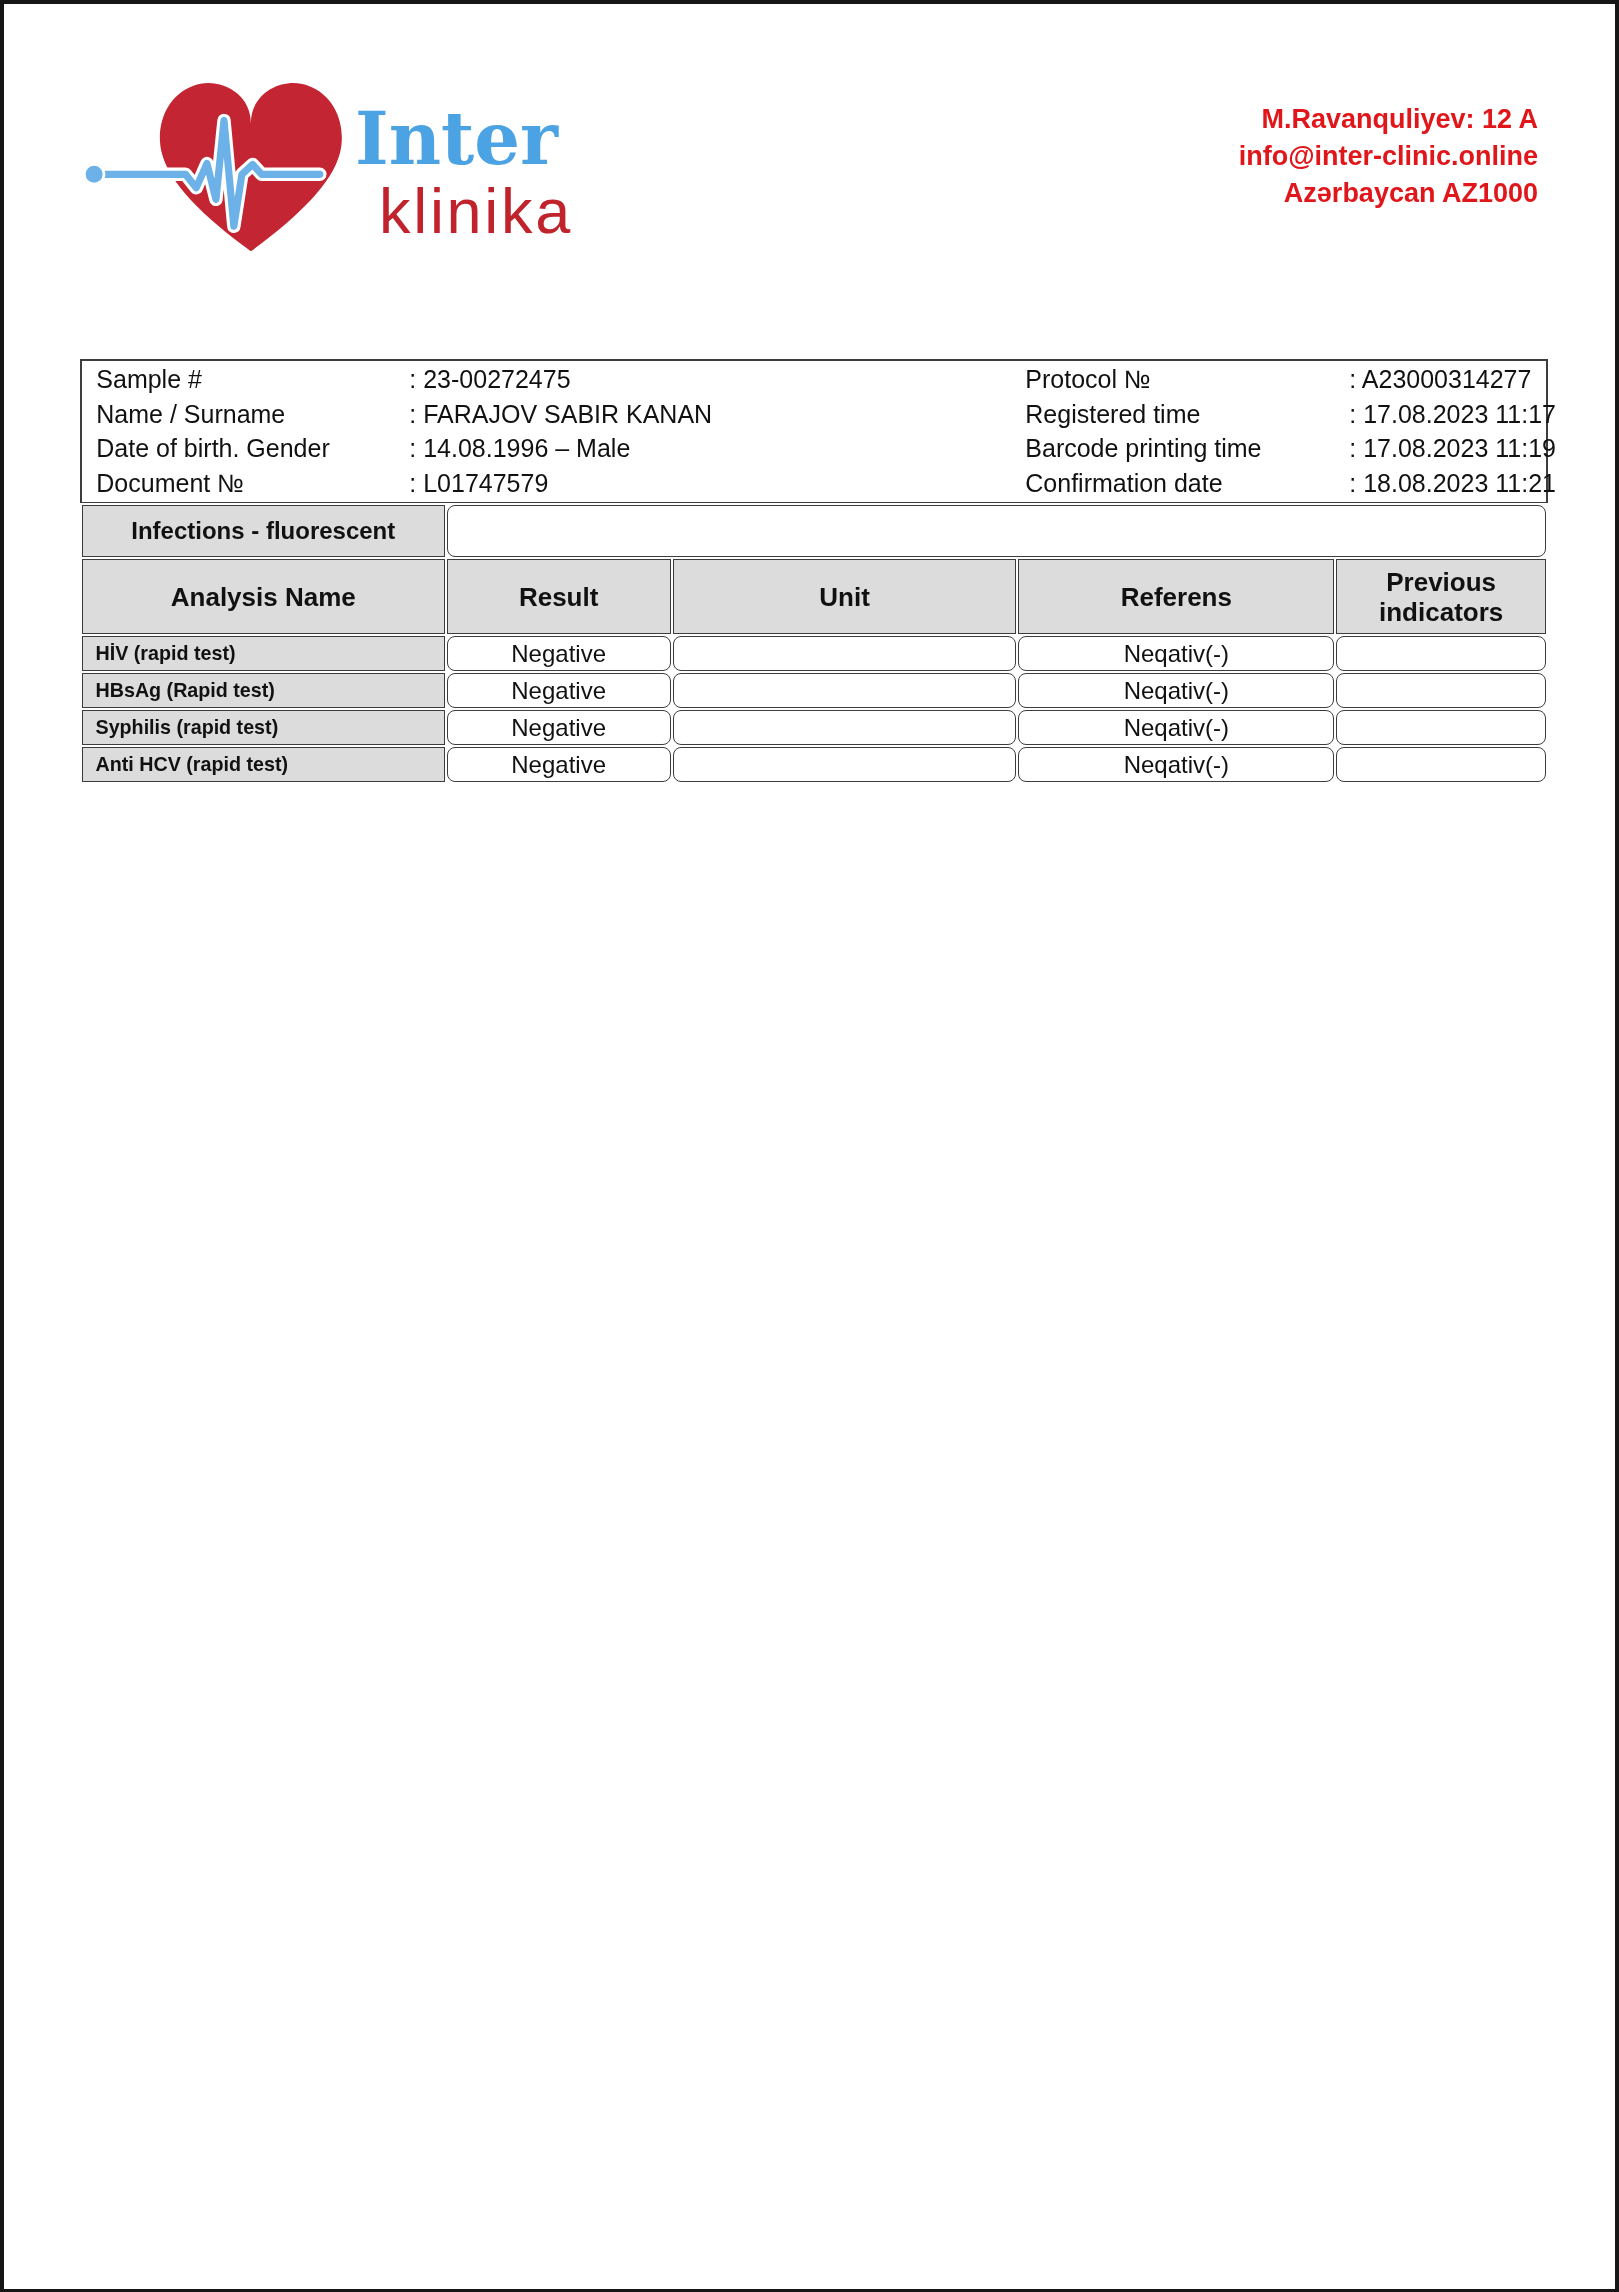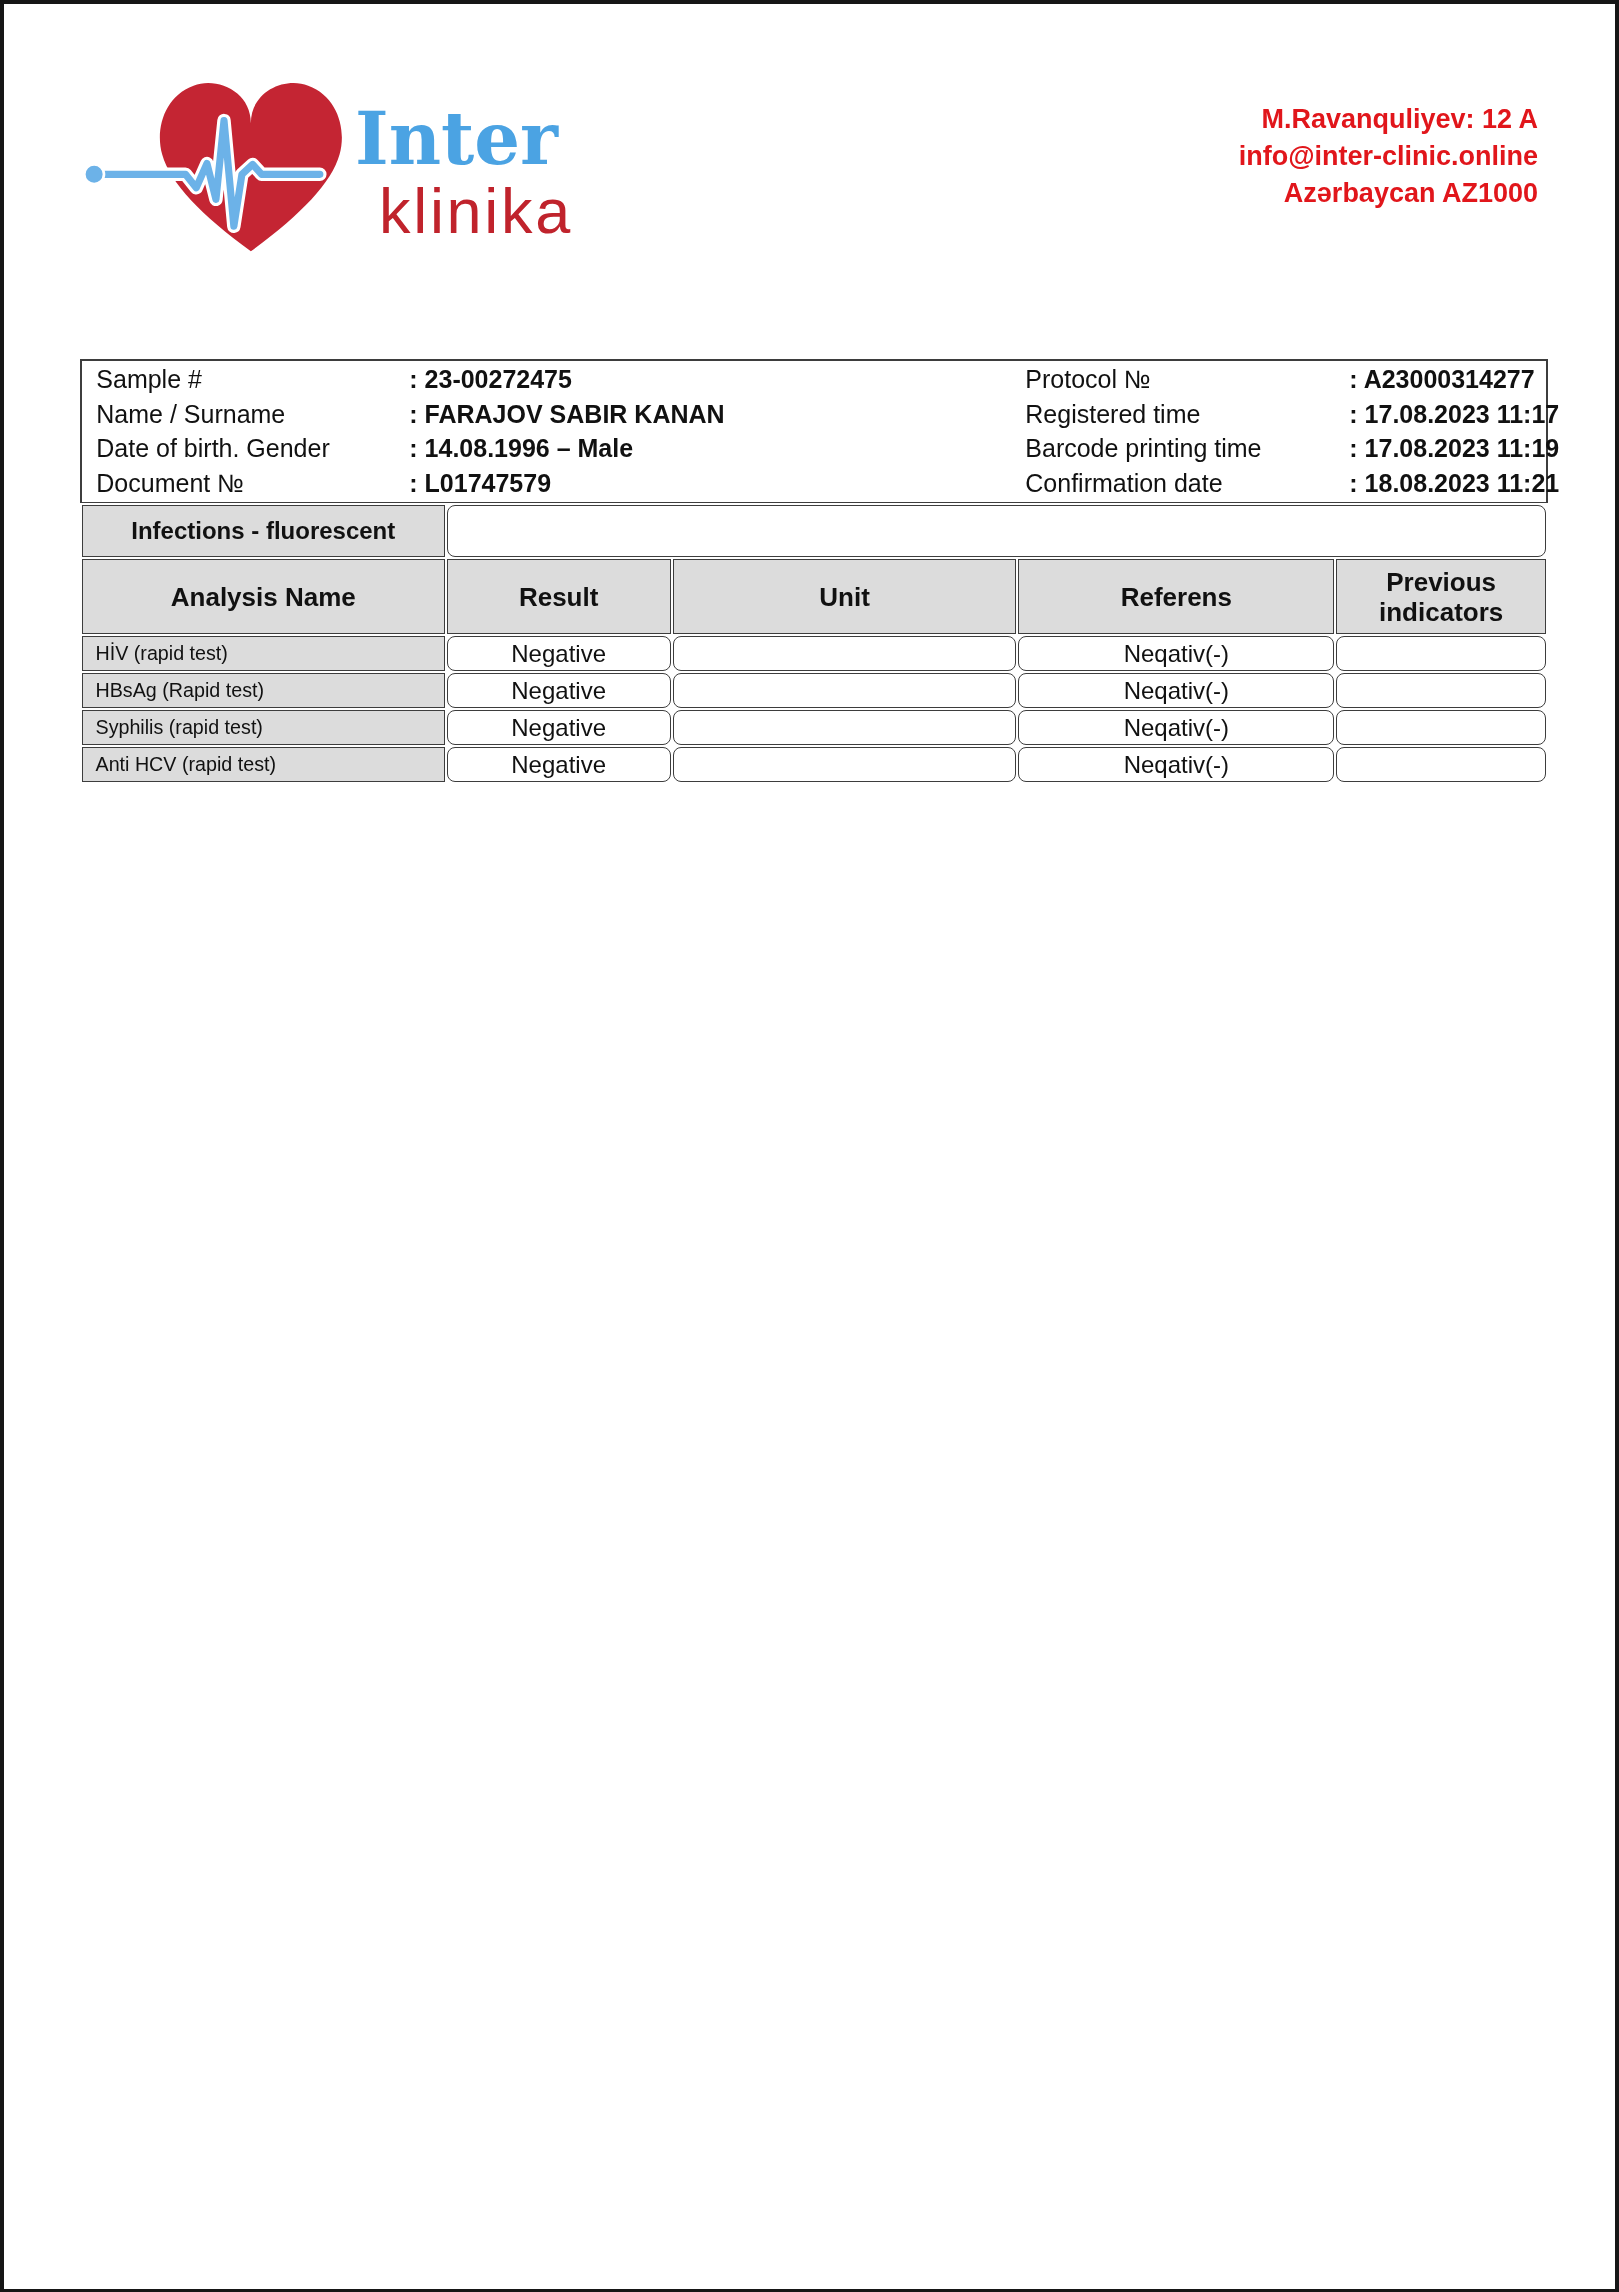--- a/index.html
+++ b/index.html
@@ -69,21 +69,21 @@
     display: grid;
     grid-template-columns: 313px 616px 324px auto;
     align-content: center;
     row-gap: 1.8px;
     padding-left: 14.3px;
     font-size: 25px;
     line-height: 33px;
     color: #111;
   }
   .info-label { font-weight: normal; white-space: nowrap; }
-  .info-value { font-weight: bold; white-space: nowrap; }
+  .info-value { font-weight: normal; white-space: nowrap; }
 
   
   .results {
     position: absolute;
     left: 76px;
     top: 499px;
     width: 1468px;
     border-collapse: separate;
     border-spacing: 2.7px;
     table-layout: fixed;
@@ -106,21 +106,21 @@
   }
   .results td.section-cell {
     background: #dcdcdc;
     font-weight: bold;
     font-size: 24px;
     text-align: center;
     height: 52px;
   }
   .results td.name-cell {
     background: #dcdcdc;
-    font-weight: normal;
+    font-weight: bold;
     font-size: 19.7px;
     text-align: left;
     padding-left: 12.5px;
     height: 35px;
   }
   .results td.value-cell {
     font-weight: normal;
     font-size: 24px;
     text-align: center;
     height: 35px;

